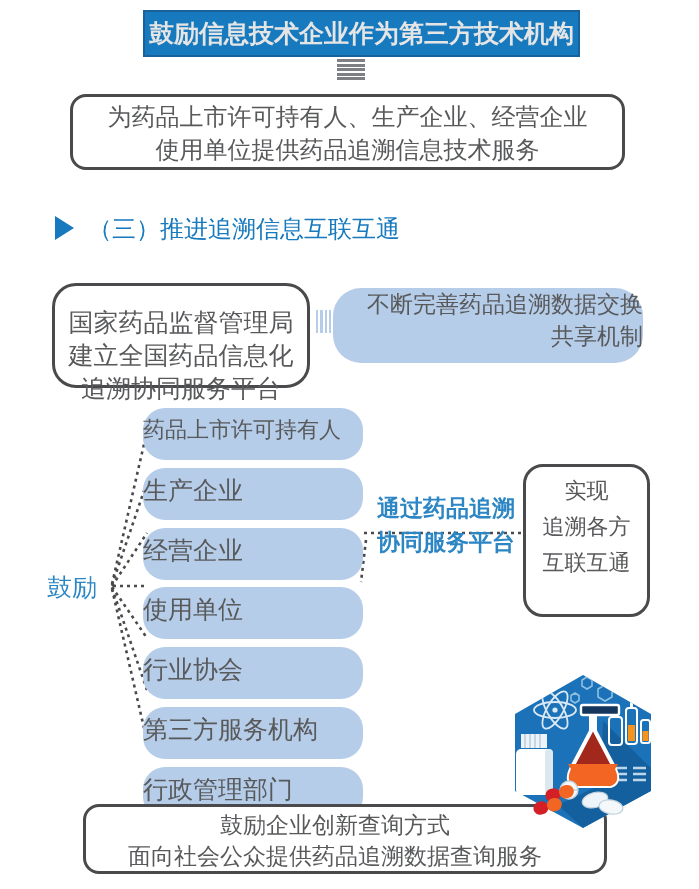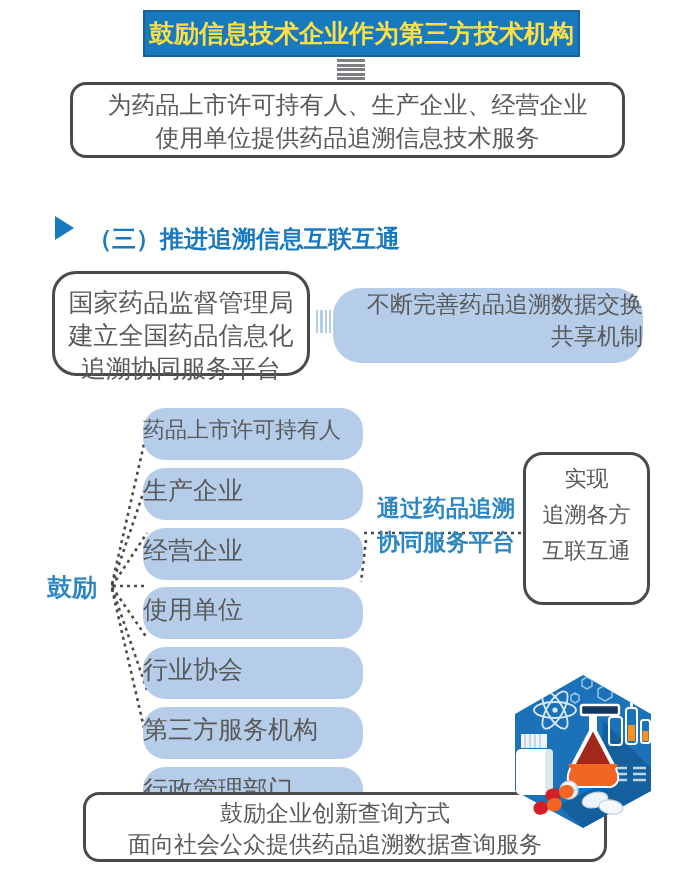--- a/index.html
+++ b/index.html
@@ -2,50 +2,50 @@
 <html><head>
 <meta charset="utf-8">
 <style>
   html,body{margin:0;padding:0;background:#ffffff;}
   body{font-family:"Liberation Sans","DejaVu Sans",sans-serif;}
   .stage{position:relative;width:699px;height:889px;background:#fff;overflow:hidden;}
   .abs{position:absolute;}
 
   
   .hdr{left:143px;top:10px;width:437px;height:47px;background:#1779be;border:2px solid #19619a;
-       box-sizing:border-box;color:#fde047;font-size:25px;font-weight:bold;text-align:center;line-height:42px;z-index:2;}
+       box-sizing:border-box;color:#e5e5e5;font-size:25px;font-weight:bold;text-align:center;line-height:42px;z-index:2;}
 
   
   .vstripes{left:337px;top:59px;width:28px;height:23px;z-index:1;
        background:repeating-linear-gradient(to bottom,#7d7f82 0 3px,transparent 3px 4.6px);}
   .hstripes{left:316px;top:310px;width:17px;height:23px;z-index:1;
        background:repeating-linear-gradient(to right,#b6cde9 0 2.2px,transparent 2.2px 4.4px);}
 
   
-  .wbox{background:#fff;border:3px solid #4a4a4c;box-sizing:border-box;color:#58595b;text-align:center;z-index:2;}
+  .wbox{background:#fff;border:3px solid #4a4a4c;box-sizing:border-box;color:#58595b;text-align:center;z-index:2;margin-top:12px;}
   .intro{left:70px;top:82px;width:555px;height:76px;border-radius:16px;font-size:24px;line-height:33px;padding-top:3px;}
-  .nmpa{left:52px;top:271px;width:258px;height:105px;border-radius:24px;font-size:25px;line-height:33px;padding-top:12px;}
+  .nmpa{left:52px;top:271px;width:258px;height:105px;border-radius:24px;font-size:25px;line-height:33px;padding-top:20px;}
   .achieve{left:523px;top:452px;width:127px;height:153px;border-radius:20px;font-size:22px;line-height:36px;padding-top:6px;z-index:3;background:#fff;}
   .bottom{left:83px;top:792px;width:524px;height:70px;border-radius:16px;font-size:23px;line-height:31px;padding:3px 30px 0 10px;}
 
   
   .sec-tri{left:55px;top:216px;width:0;height:0;border-left:19px solid #1779be;
        border-top:12px solid transparent;border-bottom:12px solid transparent;z-index:2;}
-  .sec-title{left:88px;top:223px;font-size:24px;font-weight:bold;color:#1779be;z-index:2;white-space:nowrap;text-align:center;}
+  .sec-title{left:88px;top:213px;font-size:24px;font-weight:normal;color:#1779be;z-index:2;white-space:nowrap;text-align:center;}
 
   
   .bluebox{left:333px;top:288px;width:310px;height:75px;background:#b6cde9;border-radius:28px;
        color:#58595b;font-size:23px;line-height:32px;text-align:right;box-sizing:border-box;z-index:2;}
 
   
   .pill-col{left:143px;top:408px;width:220px;display:flex;flex-direction:column;gap:7.8px;z-index:2;}
   .pill{height:52px;background:#b6cde9;border-radius:22px;color:#58595b;font-size:25px;line-height:44px;text-align:left;}
   .pill.long{font-size:22px;}
 
-  .encourage{left:47px;top:571px;font-size:25px;font-weight:bold;color:#2d86c4;z-index:2;}
+  .encourage{left:47px;top:571px;font-size:25px;font-weight:normal;color:#2d86c4;z-index:2;}
   .via{left:377px;top:491px;width:150px;font-size:23px;font-weight:bold;color:#2d86c4;line-height:34px;z-index:2;white-space:nowrap;}
 
   svg.overlay{left:0;top:0;width:699px;height:889px;z-index:1;pointer-events:none;}
   svg.hexart{left:505px;top:665px;width:160px;height:170px;z-index:5;pointer-events:none;}
 </style>
 </head>
 <body>
 
 <div class="stage">
 

